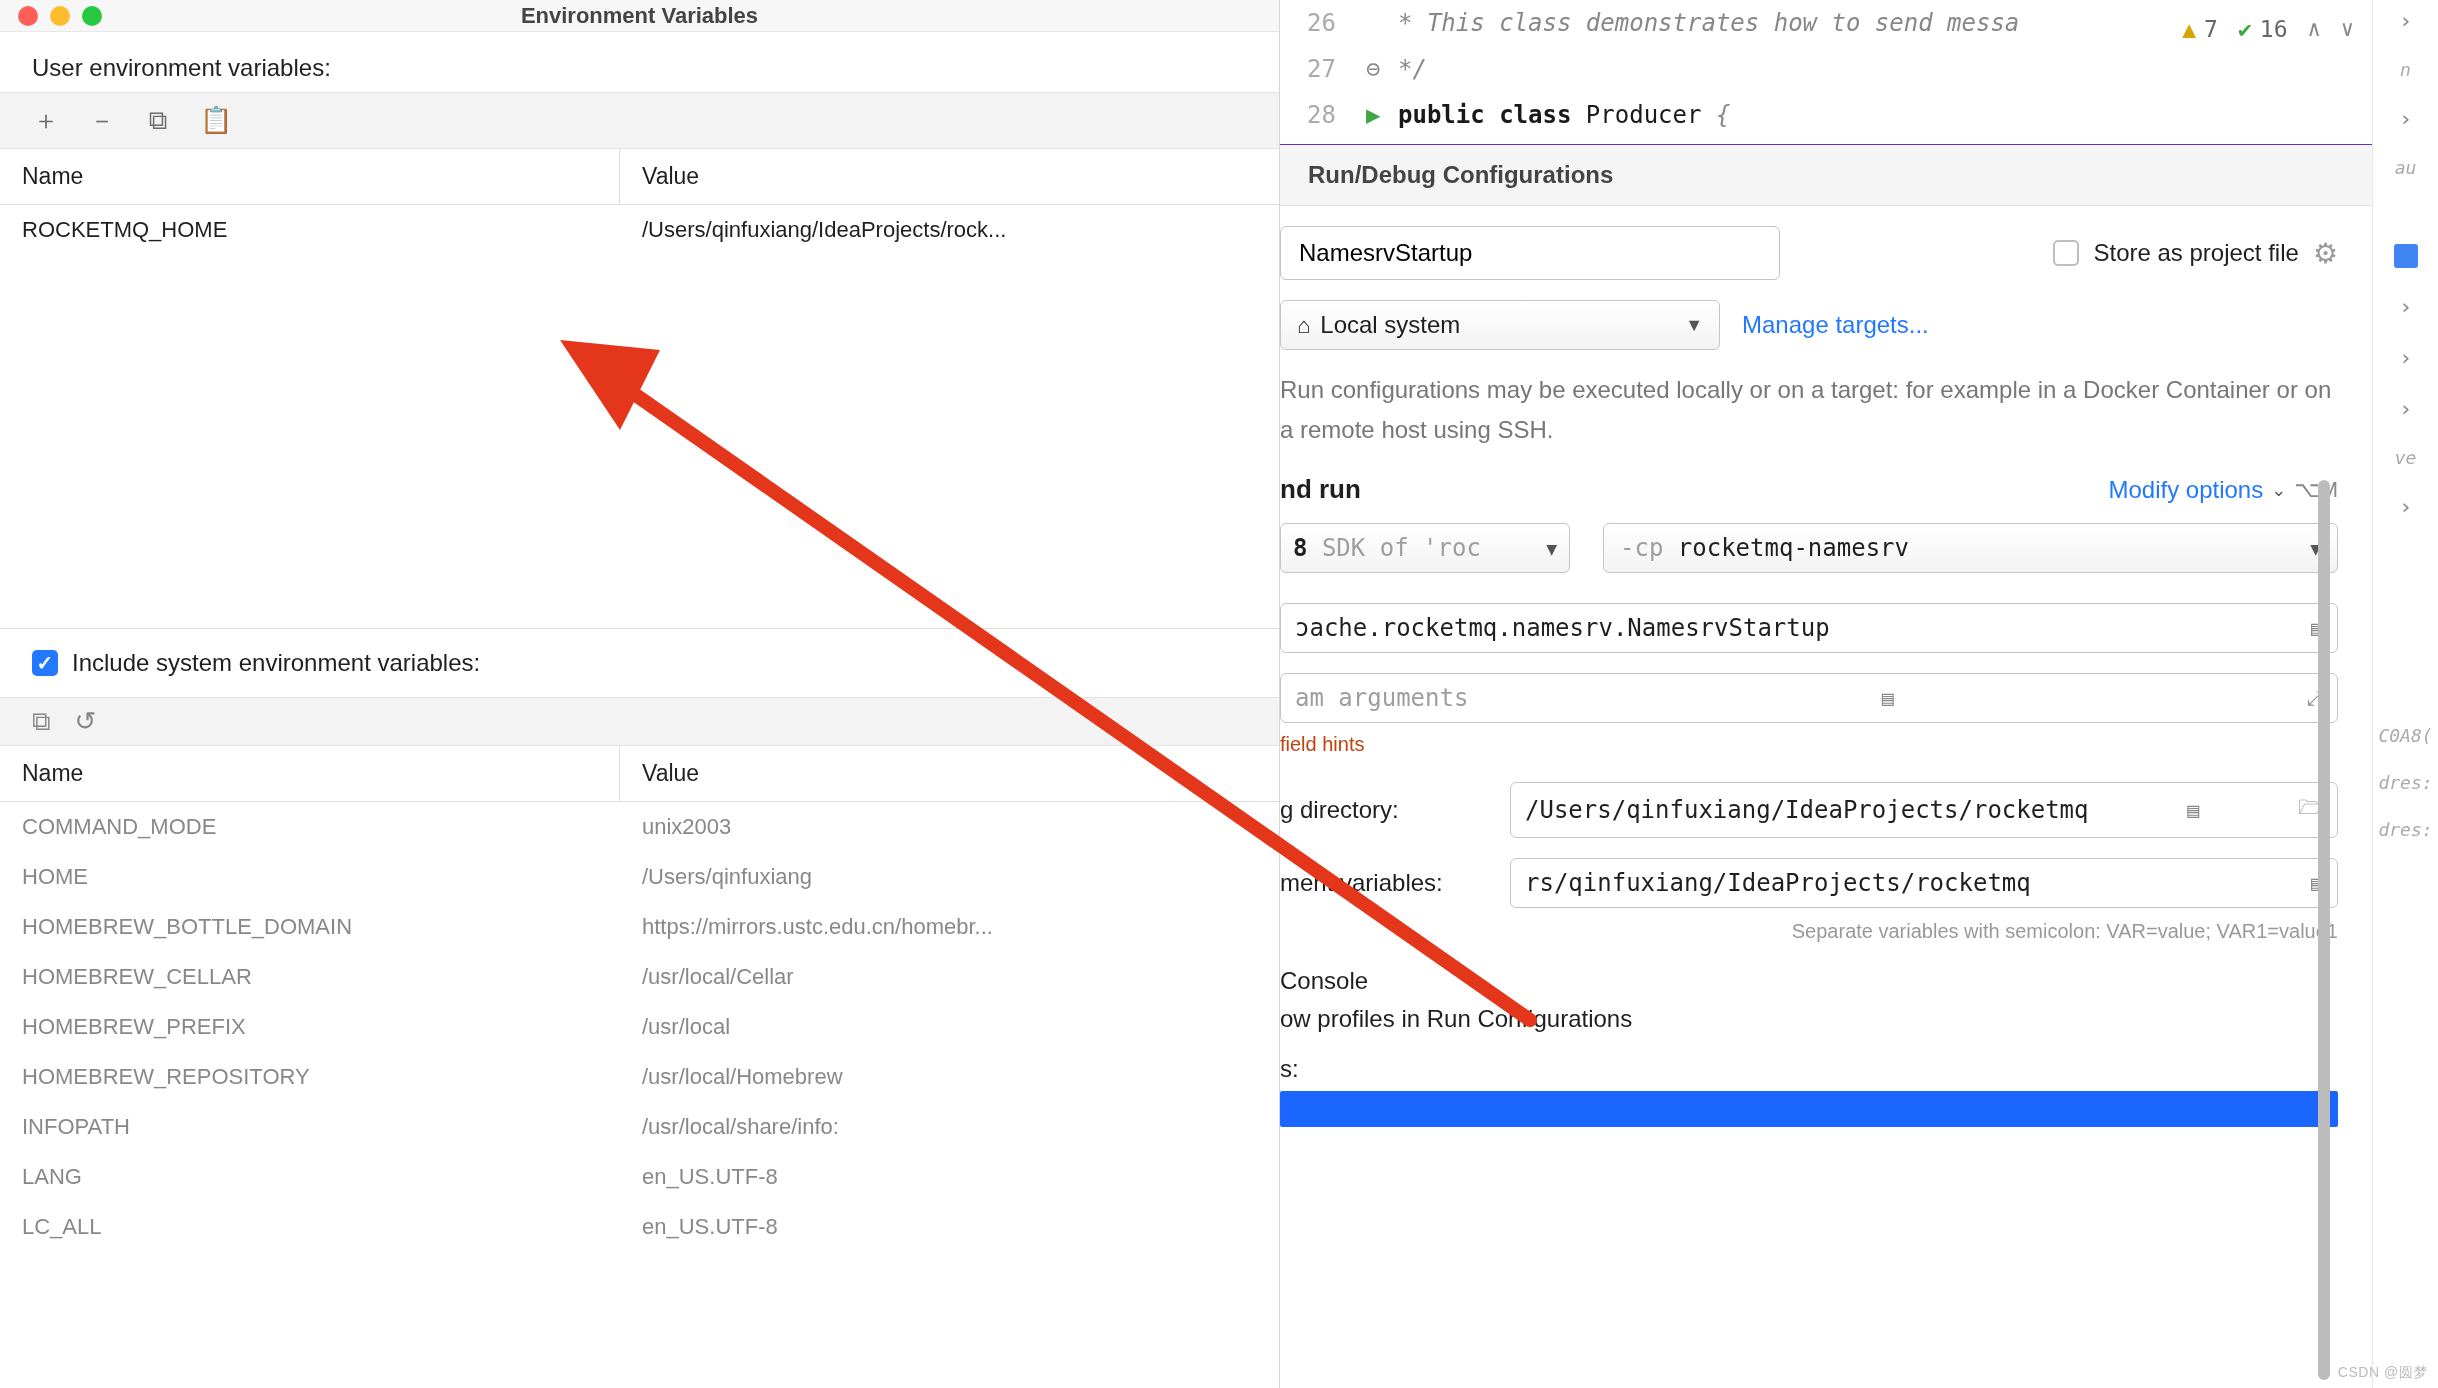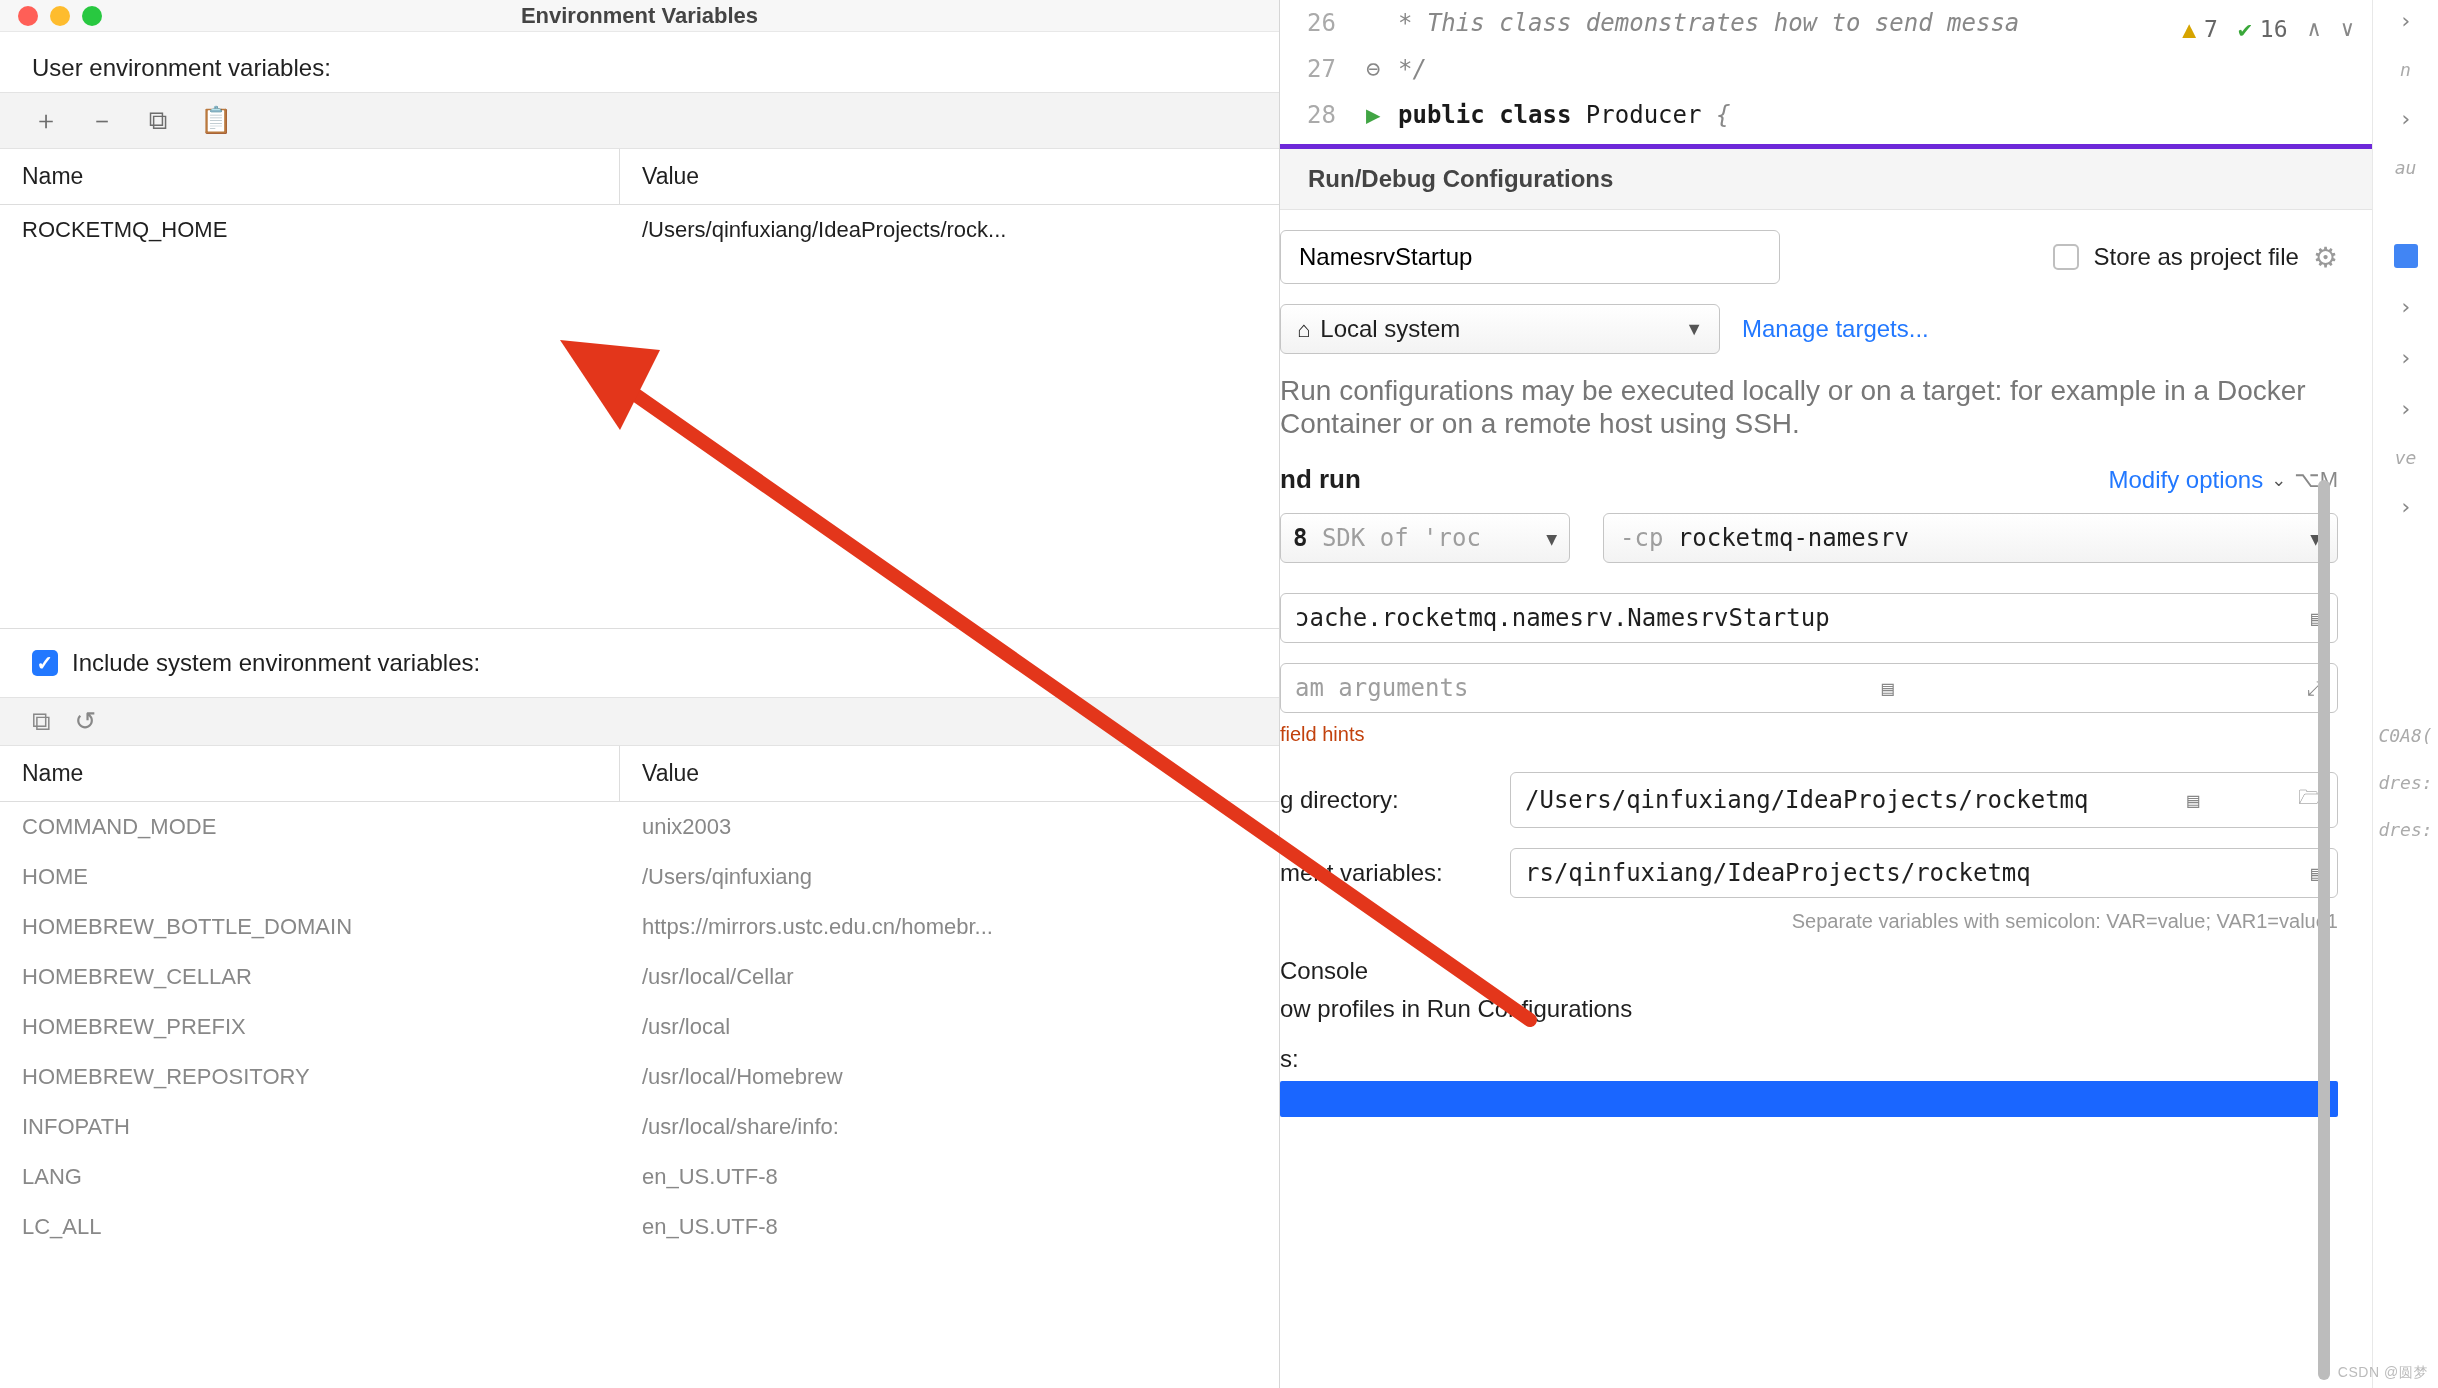--- a/index.html
+++ b/index.html
@@ -103,21 +103,21 @@
     .cl{ padding-left:70px; font-style:italic; }
     .cl .kw{font-style:normal;font-weight:600;color:#1a1a1a}
     .cl .prod{font-style:normal;color:#1a1a1a}
     .topline-badges{ position:absolute; right:18px; top:6px; display:flex; gap:20px; align-items:center; }
     .badge{ display:flex; gap:8px; align-items:center; color:#666; font-size:23px; }
     .warn-tri{ color:#d6a400;}
     .ok-chk{ color:#3aa83a;}
     .arrow { color:#888; font-size:22px; }
 
     .run-dlg{
-      border-top:5px solid #6d28d9;
+      border-top:1px solid #6d28d9;
       background:#fff;
     }
     .run-title{
       background:#f5f5f5;
       padding:16px 28px;
       font-size:24px; font-weight:600; color:#444;
       border-bottom:1px solid #e4e4e4;
     }
     .run-body{ padding: 20px 34px 0 0; position:relative; overflow:hidden; }
     .row{ display:flex; align-items:center; gap:22px; margin-bottom:20px; }
@@ -129,21 +129,21 @@
     }
     .combo{
       display:flex; align-items:center; justify-content:space-between;
       border:1px solid #c5c5c5; border-radius:6px; padding:10px 16px;
       font-size:24px;
       background:linear-gradient(#fff,#f3f3f3);
     }
     .house{ font-size:22px; margin-right:10px; }
     .caret{ font-size:18px; color:#555;}
     .blue-link{ color:#2278ff; font-size:24px; }
-    .helper{ color:#777; font-size:28px; line-height:33px; margin-bottom:24px; }
+    .helper{ color:#777; font-size:24px; line-height:40px; margin-bottom:24px; }
     .section-hdr{
       display:flex; justify-content:space-between; align-items:center;
       margin: 10px 0 18px;
     }
     .section-hdr-title{ font-size:26px; font-weight:600; }
     .modlink{ display:flex; align-items:center; gap:8px; color:#2278ff; font-size:24px; }
     .kbd{ color:#888; font-size:22px; }
     .dual-row{ display:flex; gap:33px; margin-bottom:30px; }
     .mono{ font-family: Menlo, Consolas, monospace; }
     .inputlike{

